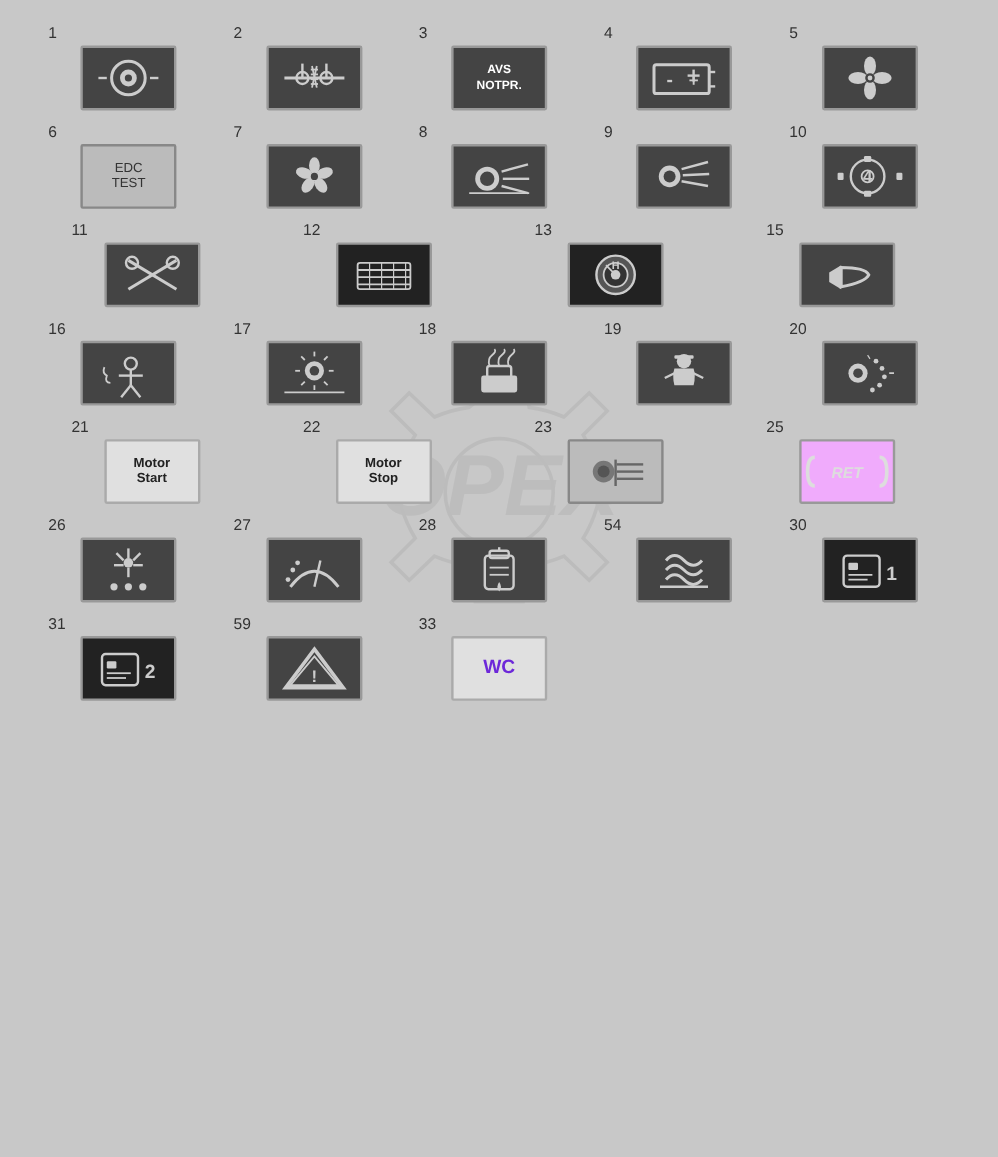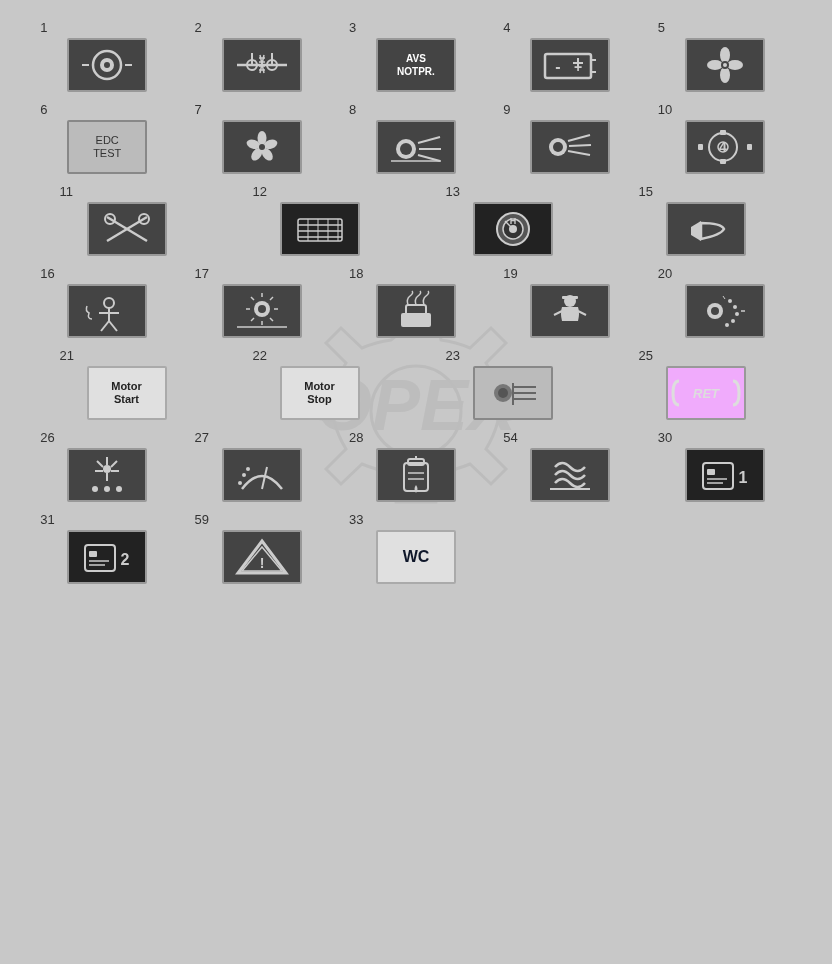--- a/index.html
+++ b/index.html
@@ -114,21 +114,21 @@
 
     .motor-text {
       color: #222;
       font-size: 11px;
       font-weight: bold;
       text-align: center;
       line-height: 1.2;
     }
 
     .wc-text {
-      color: #0f172a;
+      color: #6d28d9;
       font-size: 16px;
       font-weight: bold;
     }
   </style>
 </head>
 <body>
 
 <div class="page">
 
   <div class="watermark">

